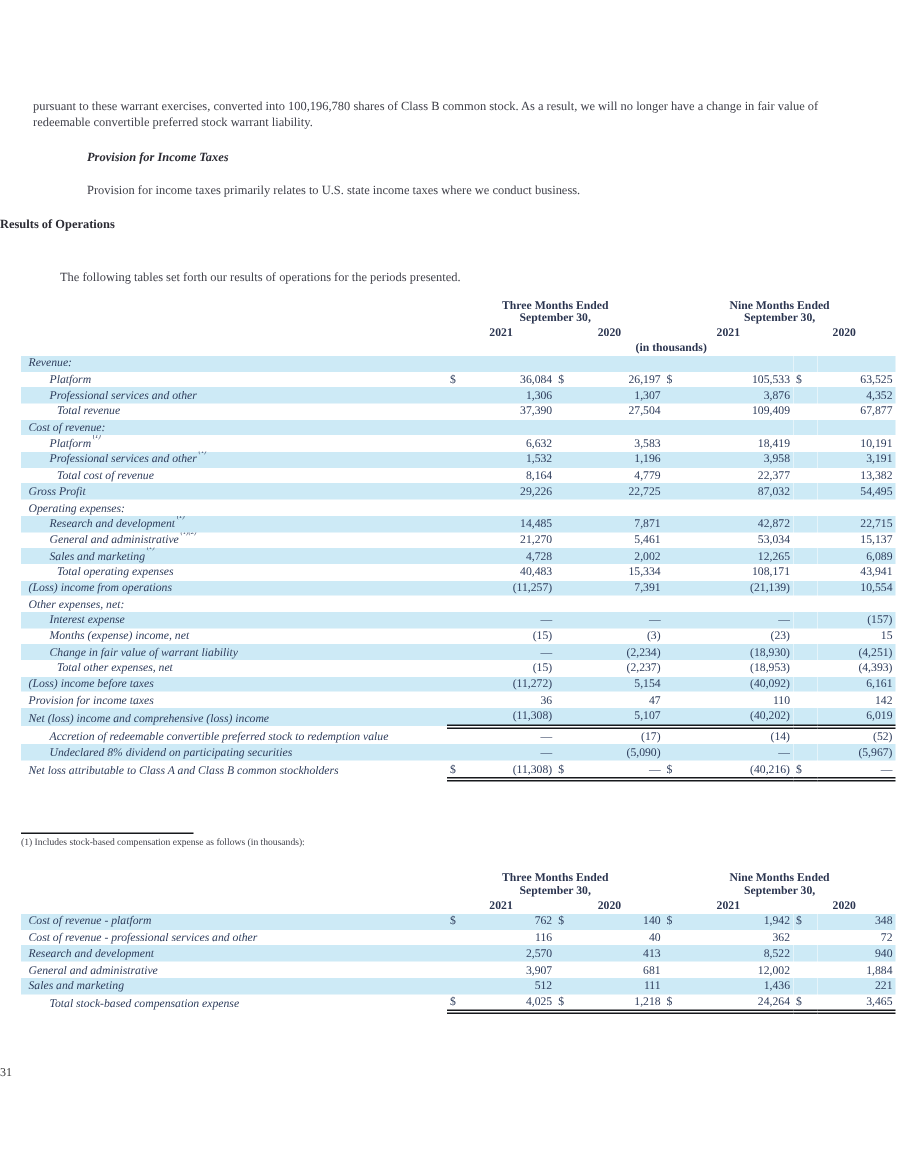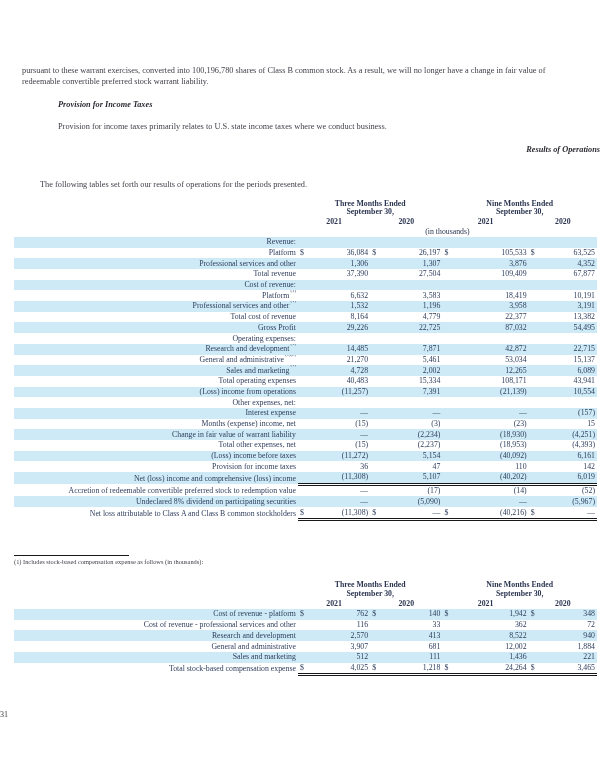--- a/index.html
+++ b/index.html
@@ -9,37 +9,37 @@
     color:#3a3a3a;position:relative;
   }
   .page{width:600px;height:692px;position:relative;}
   p{margin:0 22px;font-size:8.3px;line-height:10.6px;color:#40414a;}
   .p-intro{padding-top:66px;}
   .h-italic{
     margin:13px 22px 0 58px;font-size:8.3px;font-weight:bold;font-style:italic;color:#2b2b33;
   }
   .p-indent{margin-top:13px;text-indent:36px;}
   .h-center{
-    margin-top:12px;text-align:right;font-size:8.3px;font-weight:bold;color:#2b2b33;font-style:italic;
+    margin-top:12px;text-align:left;font-size:8.3px;font-weight:bold;color:#2b2b33;
   }
   .p-tables{margin-top:26px;text-indent:18px;}
 
   table{
     border-collapse:collapse;table-layout:fixed;
     margin:8px 0 0 14px;width:583px;
   }
   td,th{
     font-size:7.8px;line-height:8px;padding:1.4px 2px 1.3px;
     color:#2e3d5c;vertical-align:bottom;overflow:hidden;white-space:nowrap;
   }
   th{font-weight:bold;text-align:center;vertical-align:bottom;color:#2b3550;margin-top:44px;}
   th.grp{white-space:pre-line;line-height:8.6px;padding-bottom:0;}
-  th.note{font-weight:normal;padding-top:0;}
+  th.note{font-weight:bold;padding-top:0;}
   tr.shaded td{background:#cdeaf6;}
-  td.lbl{text-align:right;}
+  td.lbl{text-align:left;font-style:italic;}
   td.ind0{padding-left:5px;}
   td.ind1{padding-left:19px;}
   td.ind2{padding-left:24px;}
   td.cur{text-align:left;padding-right:0;}
   td.val{text-align:right;padding-right:2px;}
   td.dbl{border-bottom:3px double #16181c;}
   sup{font-size:4.6px;position:relative;top:-2.5px;line-height:0;}
 
   .footnote-rule{
     margin:34px 0 2px 14px;width:115px;border-top:1.2px solid #16181c;height:0;
@@ -426,21 +426,21 @@
           <td class="cur">$</td>
           <td class="val">1,942</td>
           <td class="cur">$</td>
           <td class="val">348</td>
         </tr>
         <tr>
           <td class="lbl ind0">Cost of revenue - professional services and other</td>
           <td class="cur"></td>
           <td class="val">116</td>
           <td class="cur"></td>
-          <td class="val">33</td>
+          <td class="val">40</td>
           <td class="cur"></td>
           <td class="val">362</td>
           <td class="cur"></td>
           <td class="val">72</td>
         </tr>
         <tr class="shaded">
           <td class="lbl ind0">Research and development</td>
           <td class="cur"></td>
           <td class="val">2,570</td>
           <td class="cur"></td>

